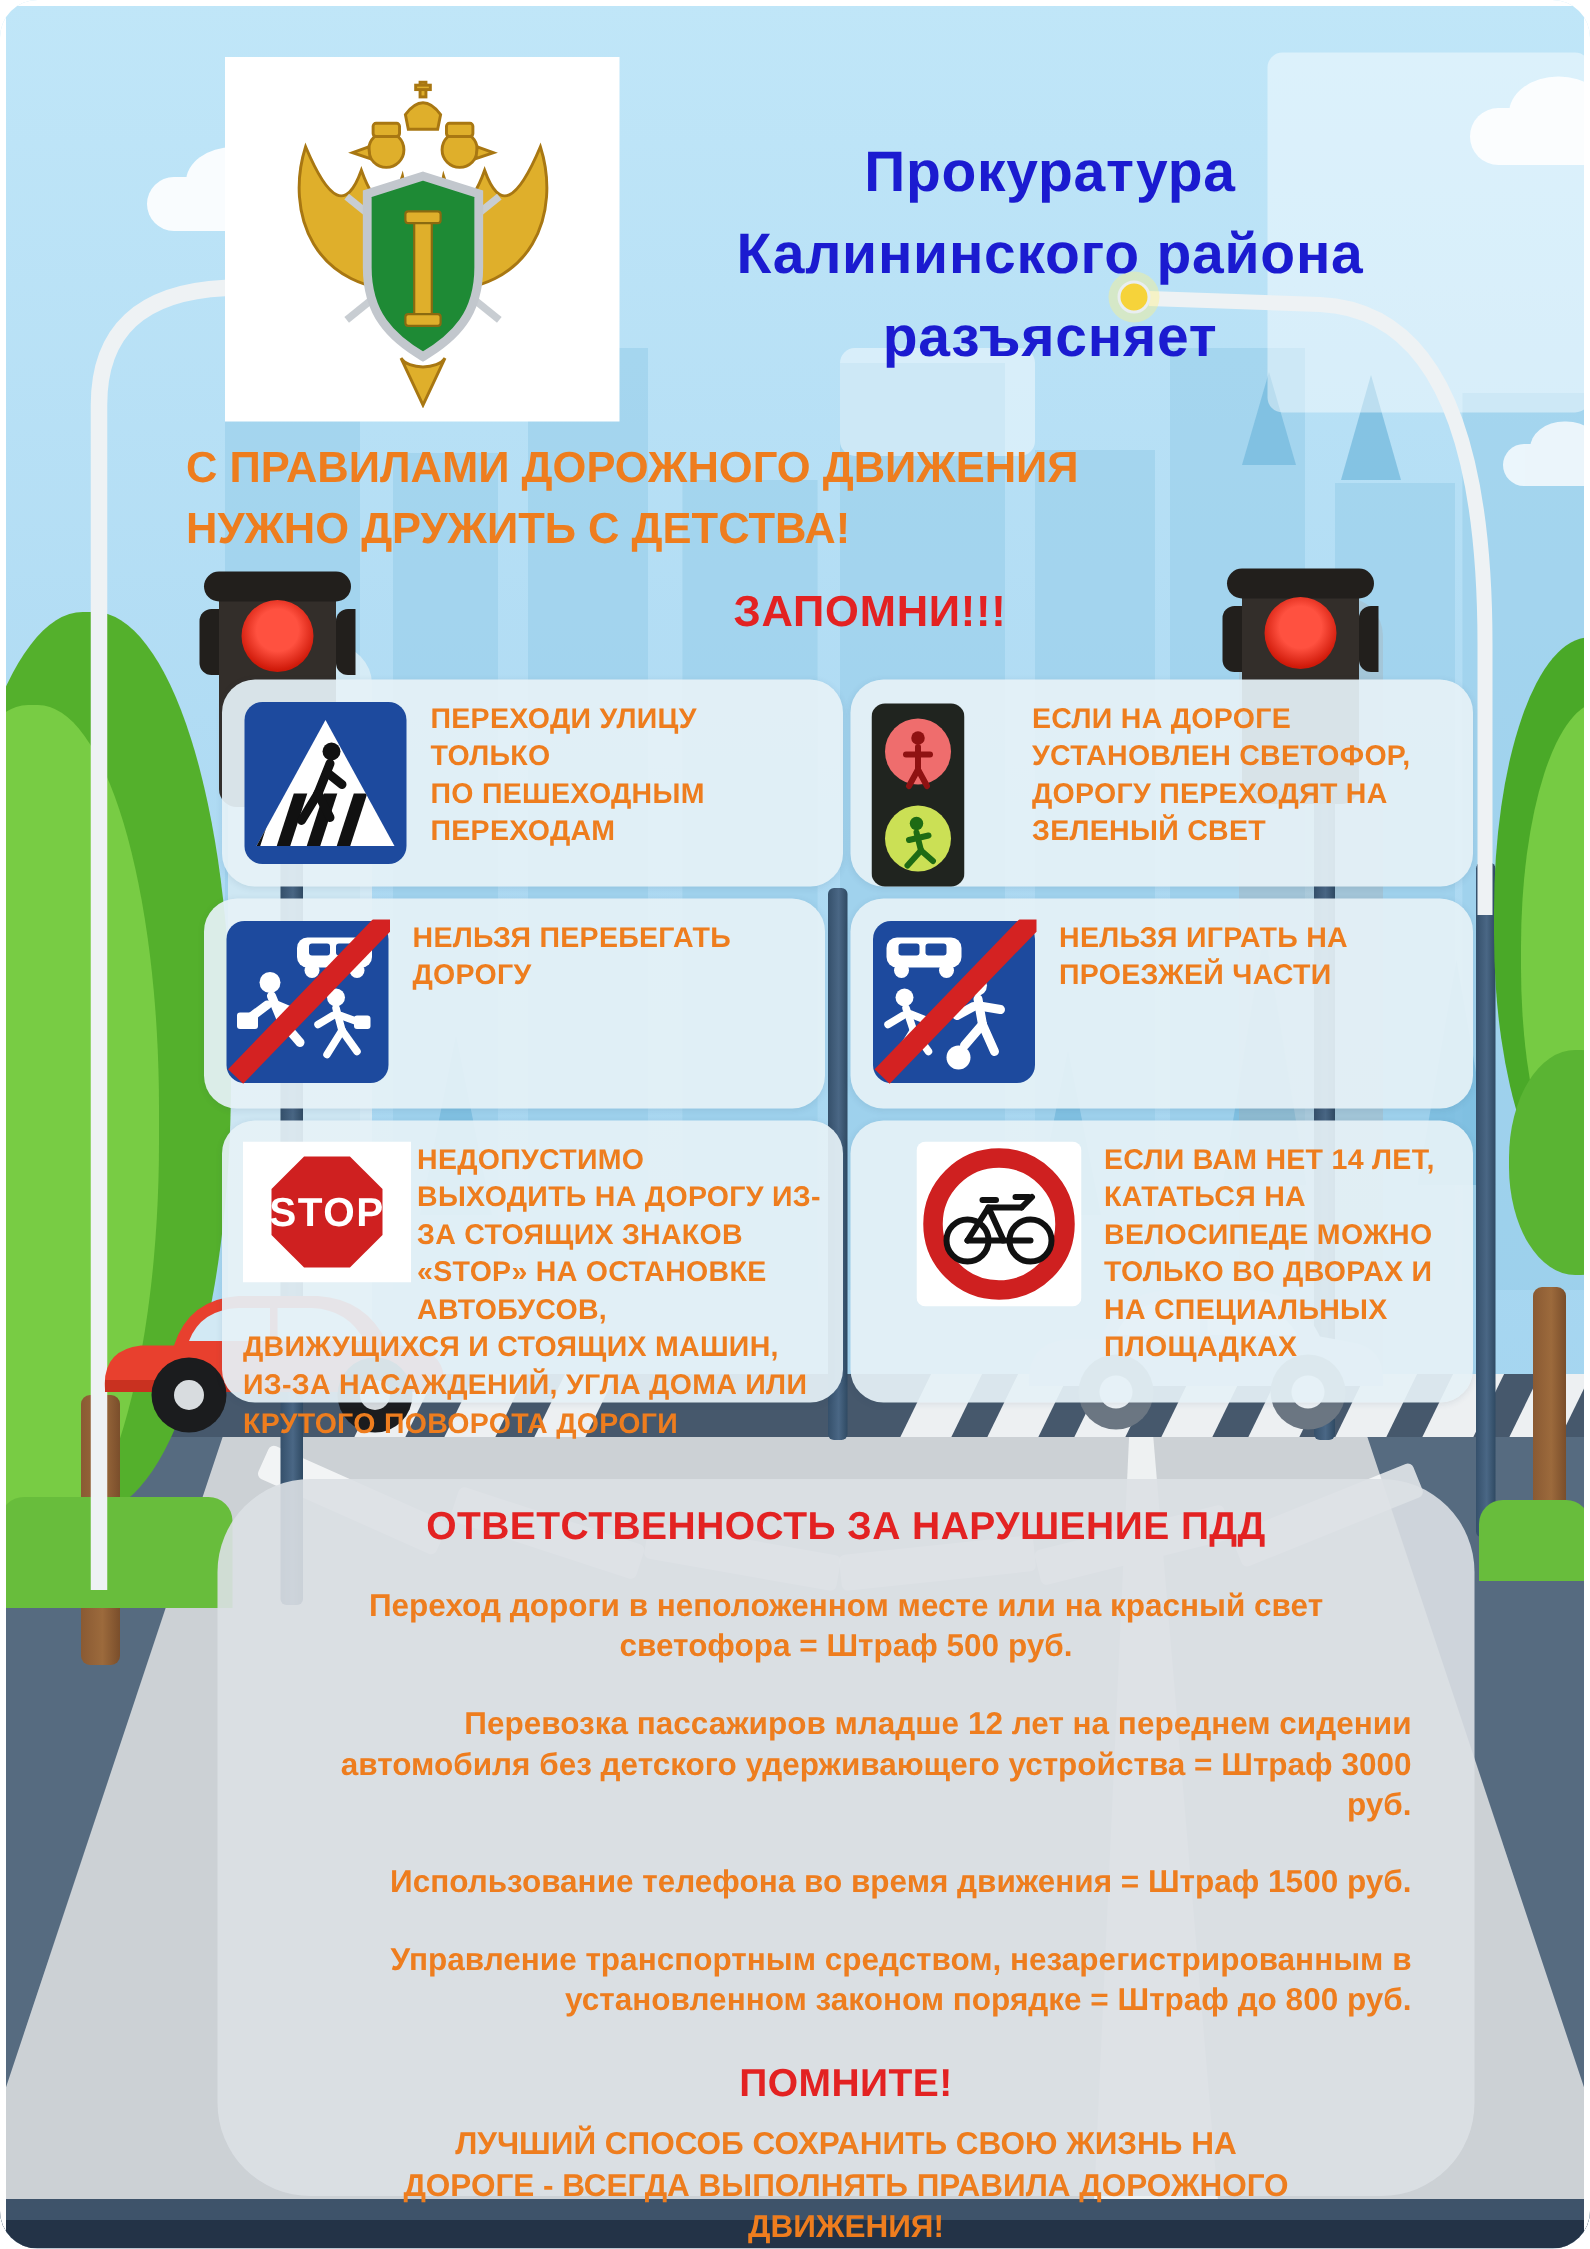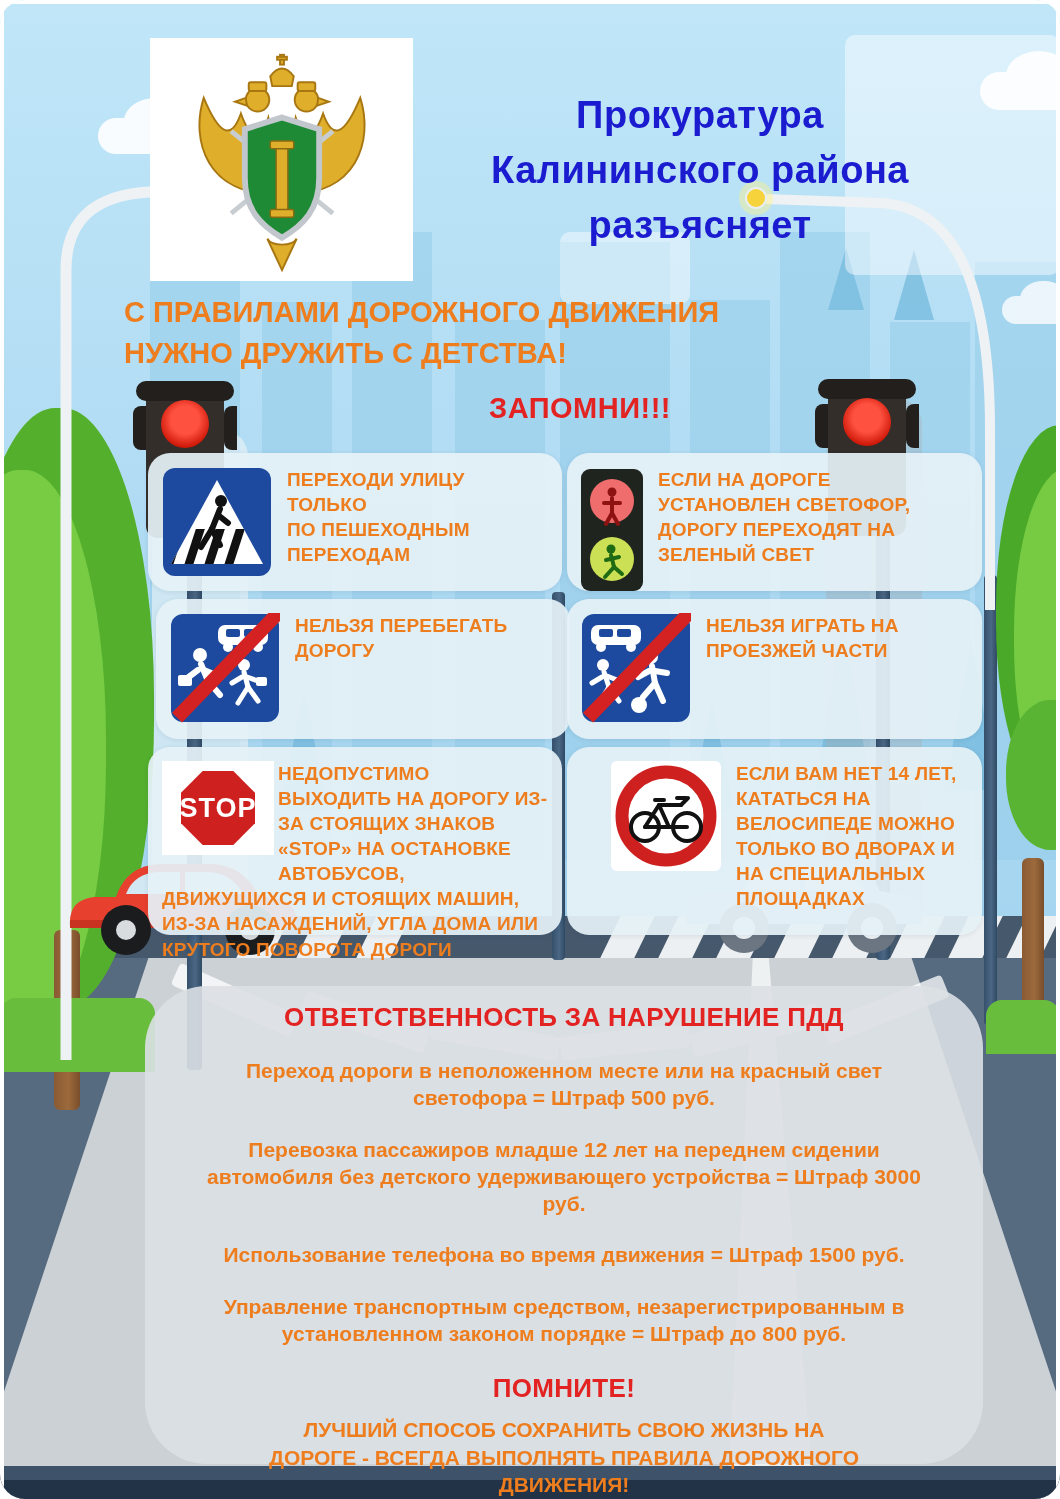--- a/index.html
+++ b/index.html
@@ -59,21 +59,21 @@
   .card { position:absolute; background:rgba(229,241,246,.93); border-radius:22px; padding:14px;
           z-index:10; box-shadow:0 1px 5px rgba(30,60,90,.10); }
   .card.flex { display:flex; gap:15px; align-items:flex-start; }
   .card-text { color:#ee7d1e; font-weight:bold; font-size:19px; line-height:1.32; letter-spacing:.2px; }
   .sign { flex:0 0 auto; }
   .float-sign { float:left; width:112px; height:122px; margin-right:4px; }
 
   .panel { position:absolute; left:145px; top:986px; width:838px; height:478px; z-index:10;
            background:rgba(219,224,228,.90); border-radius:62px; padding:16px 42px 0; text-align:center; }
   .panel-h { color:#e32222; font-size:26px; font-weight:bold; letter-spacing:.3px; }
-  .fine { color:#ee7d1e; font-size:21px; font-weight:bold; line-height:1.3; margin-top:24px; text-align:center; }
+  .fine { color:#ee7d1e; font-size:21px; font-weight:bold; line-height:1.3; margin-top:24px; text-align:right; }
   .fine.center { text-align:center; }
   .pomnite { margin-top:26px; }
   .final { margin:12px auto 0; width:600px; }
 </style>
 </head>
 <body>
 
 <div id="canvas">
 
   <div class="abs" style="z-index:1;">
@@ -258,24 +258,24 @@
         <circle cx="31" cy="92" r="22" fill="#cbe055"></circle>
         <g stroke="#1e6b14" stroke-width="4" stroke-linecap="round">
           <circle cx="30" cy="82" r="4.5" fill="#1e6b14" stroke="none"></circle>
           <line x1="30" y1="88" x2="33" y2="100"></line>
           <line x1="25" y1="93" x2="38" y2="90"></line>
           <line x1="33" y1="100" x2="24" y2="110"></line>
           <line x1="33" y1="100" x2="41" y2="107"></line>
         </g>
       </svg>
     </div>
-    <div class="card-text" style="width:322px;">ЕСЛИ НА ДОРОГЕ УСТАНОВЛЕН СВЕТОФОР, ДОРОГУ ПЕРЕХОДЯТ НА ЗЕЛЕНЫЙ СВЕТ</div>
-  </div>
-
-  <div class="card flex" style="left:156px;top:599px;width:414px;height:140px;">
+    <div class="card-text" style="width:322px;margin-left:30px;">ЕСЛИ НА ДОРОГЕ УСТАНОВЛЕН СВЕТОФОР, ДОРОГУ ПЕРЕХОДЯТ НА ЗЕЛЕНЫЙ СВЕТ</div>
+  </div>
+
+  <div class="card flex" style="left:136px;top:599px;width:414px;height:140px;">
     <div class="sign">
       <svg width="110" height="110" viewBox="0 0 110 110">
         <rect x="1" y="1" width="108" height="108" rx="12" fill="#1d4a9e"></rect>
         <g fill="#fff">
           <rect x="48" y="12" width="50" height="20" rx="7"></rect>
           <circle cx="58" cy="34" r="5"></circle>
             <circle cx="88" cy="34" r="5"></circle>
           <rect x="56" y="16" width="14" height="8" rx="2" fill="#1d4a9e"></rect>
           <rect x="74" y="16" width="14" height="8" rx="2" fill="#1d4a9e"></rect>
         </g>

